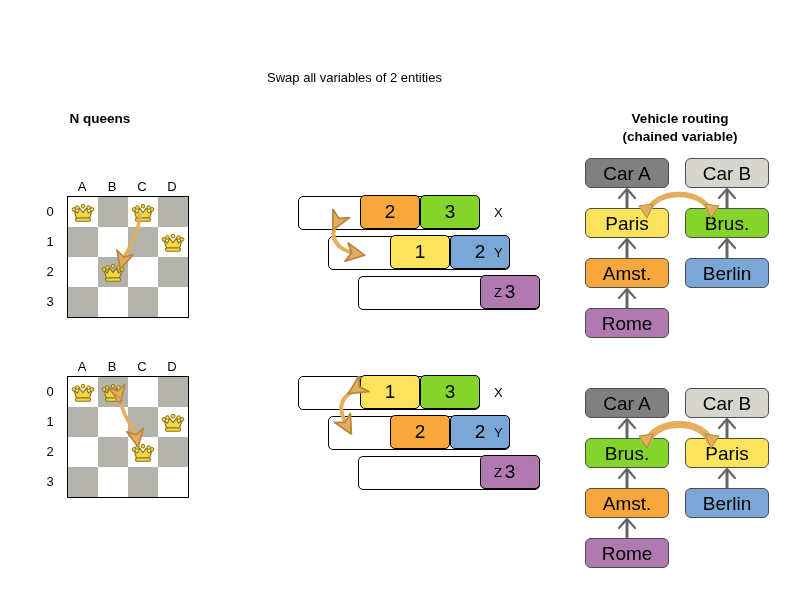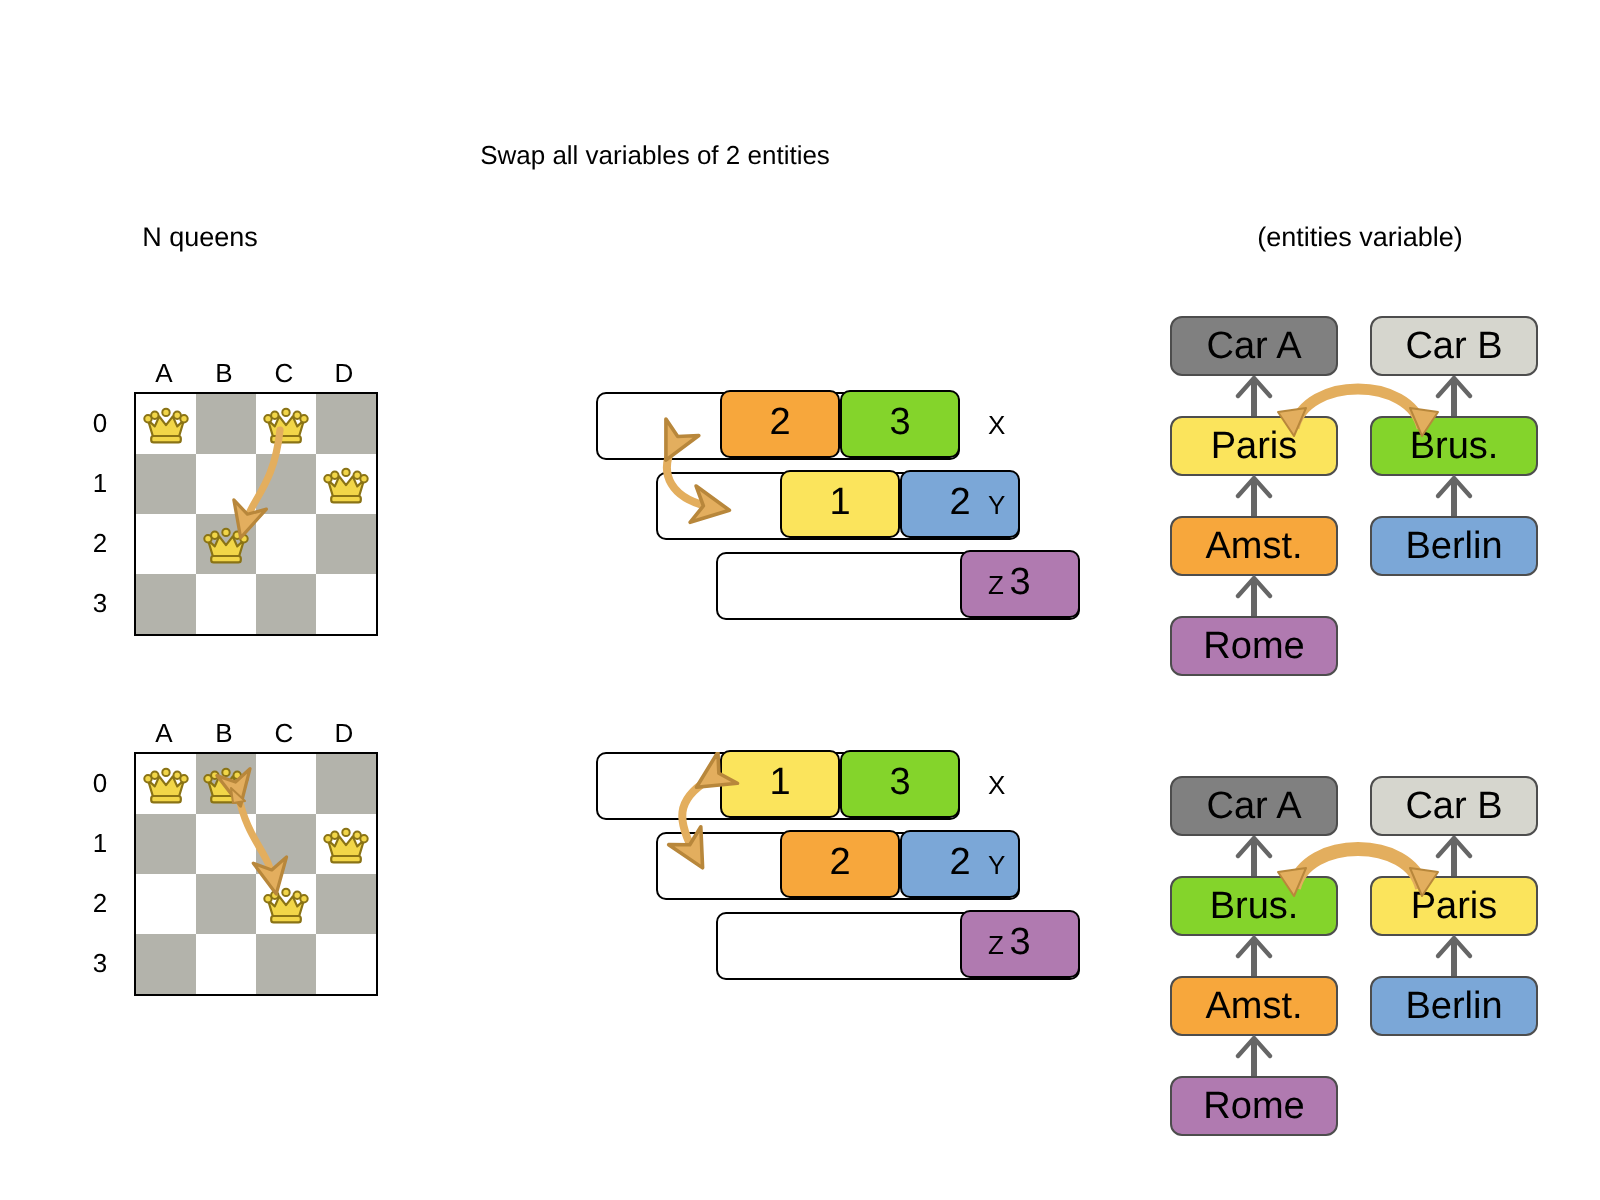--- a/index.html
+++ b/index.html
@@ -11,24 +11,24 @@
   .stage{position:absolute;left:0;top:0;width:800px;height:600px;}
   .abs{position:absolute;}
 
   
   #page-title{
     left:0;top:27px;width:800px;text-align:center;
     font-size:37px;line-height:44px;font-weight:400;letter-spacing:0px;
   }
   #page-subtitle{
     left:0;top:70px;width:655px;text-align:center;
-    font-size:13px;line-height:16px;
+    font-size:13px;line-height:16px;padding-left:27px;
   }
   .section-title{
-    text-align:center;font-size:13.5px;line-height:18px;
+    text-align:center;font-size:13.5px;line-height:18px;font-weight:bold;
   }
   #sec-title-0{left:0px;top:110px;width:200px;}
   #sec-title-1{left:300px;top:110px;width:200px;}
   #sec-title-2{left:580px;top:110px;width:200px;}
 
   
   .board-wrap{width:180px;height:160px;}
   .col-label,.row-label{
     position:absolute;font-size:13px;line-height:14px;text-align:center;
     font-weight:400;width:30px;
@@ -78,21 +78,22 @@
 </style>
 </head>
 <body>
 
 <div class="stage">
 
   <div class="abs" id="page-subtitle">Swap all variables of 2 entities</div>
 
   <div class="abs section-title" id="sec-title-0">N queens</div>
   <div class="abs section-title" id="sec-title-2">
-    <div>(entities variable)</div>
+    <div>Vehicle routing</div>
+    <div>(chained variable)</div>
   </div>
 
   <div class="abs board-wrap" style="left:22px;top:182px;">
     <div id="nq-before">
         <div class="col-label" style="left: 45px; top: -2px;">A</div>
         <div class="col-label" style="left: 75px; top: -2px;">B</div>
         <div class="col-label" style="left: 105px; top: -2px;">C</div>
         <div class="col-label" style="left: 135px; top: -2px;">D</div>
         <div class="row-label" style="left: 13px; top: 23px;">0</div>
         <div class="row-label" style="left: 13px; top: 53px;">1</div>

